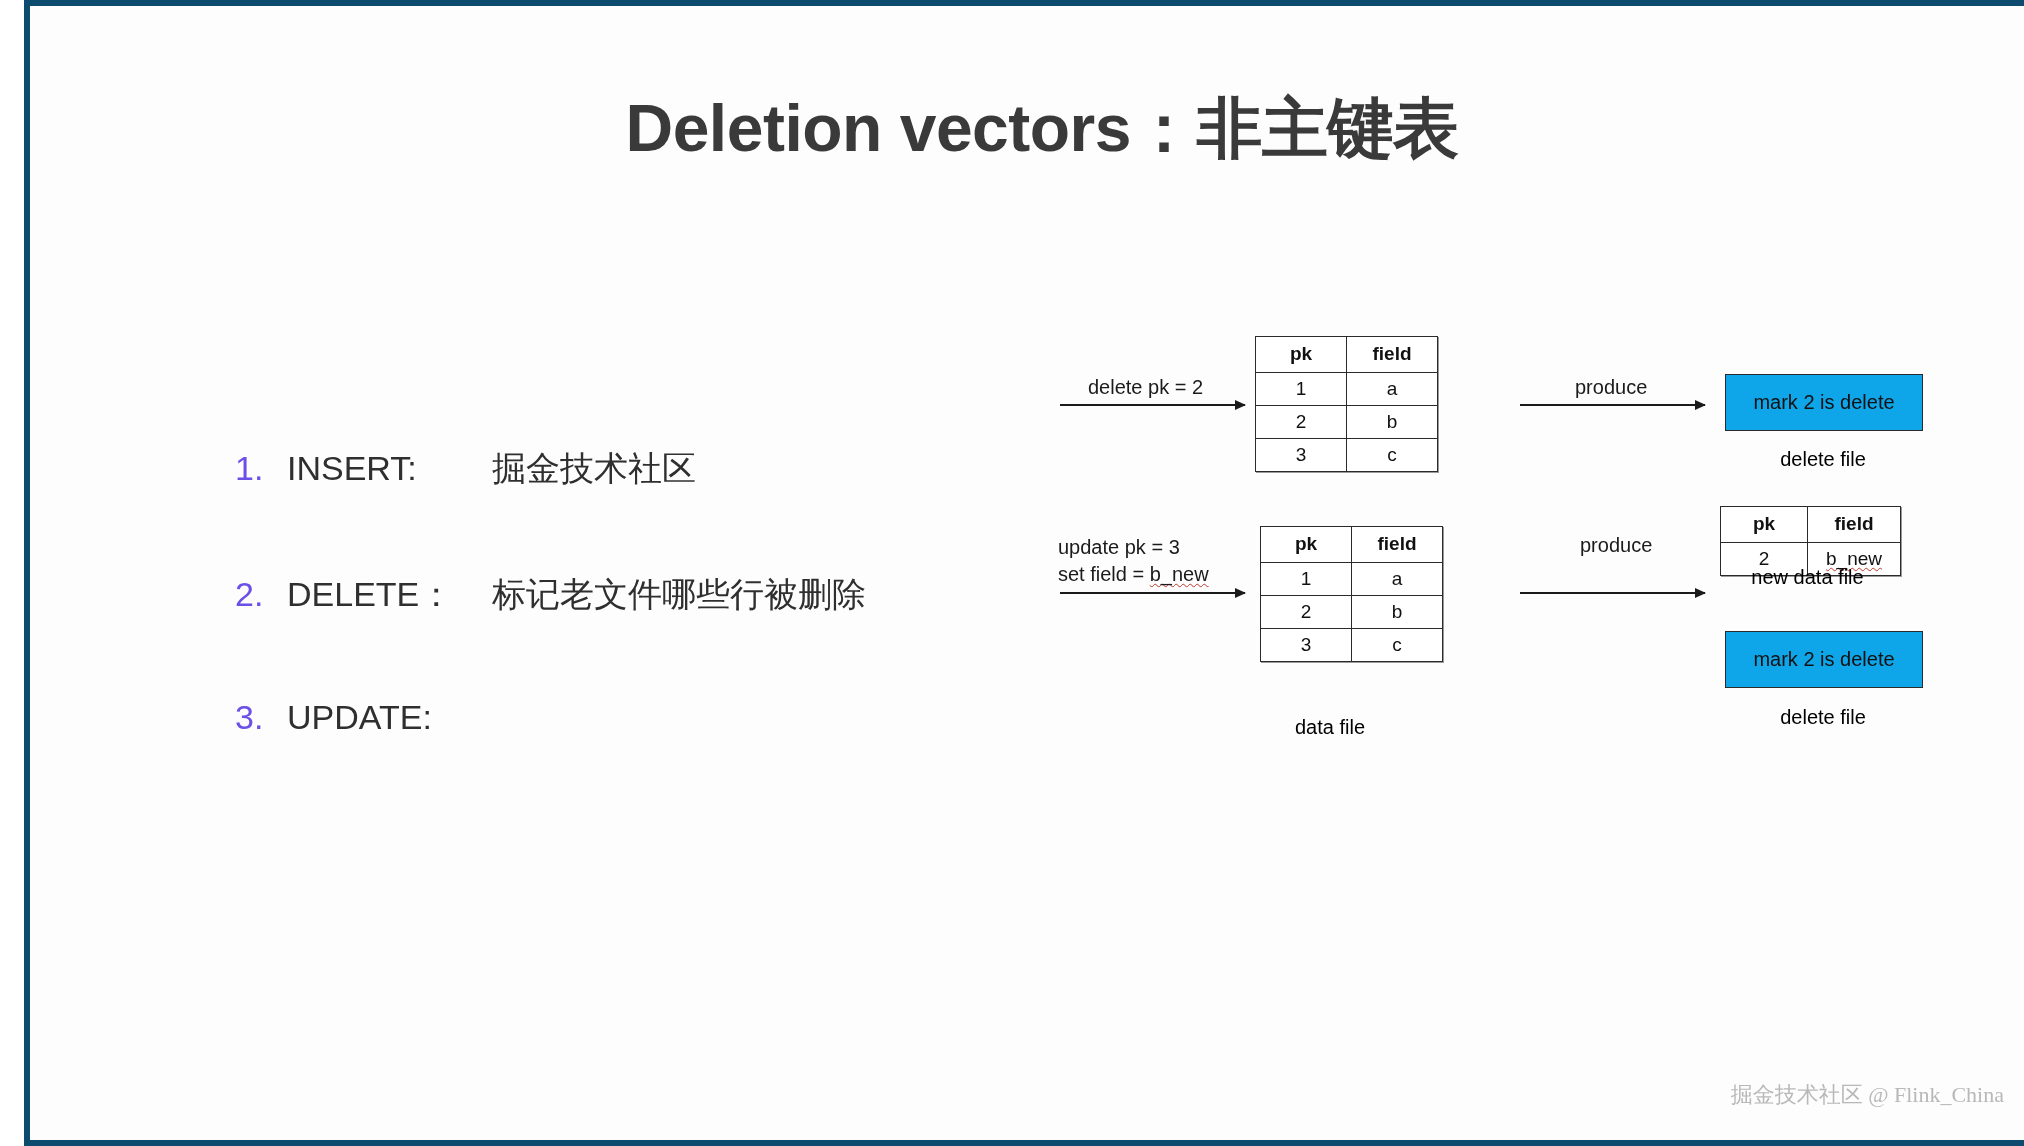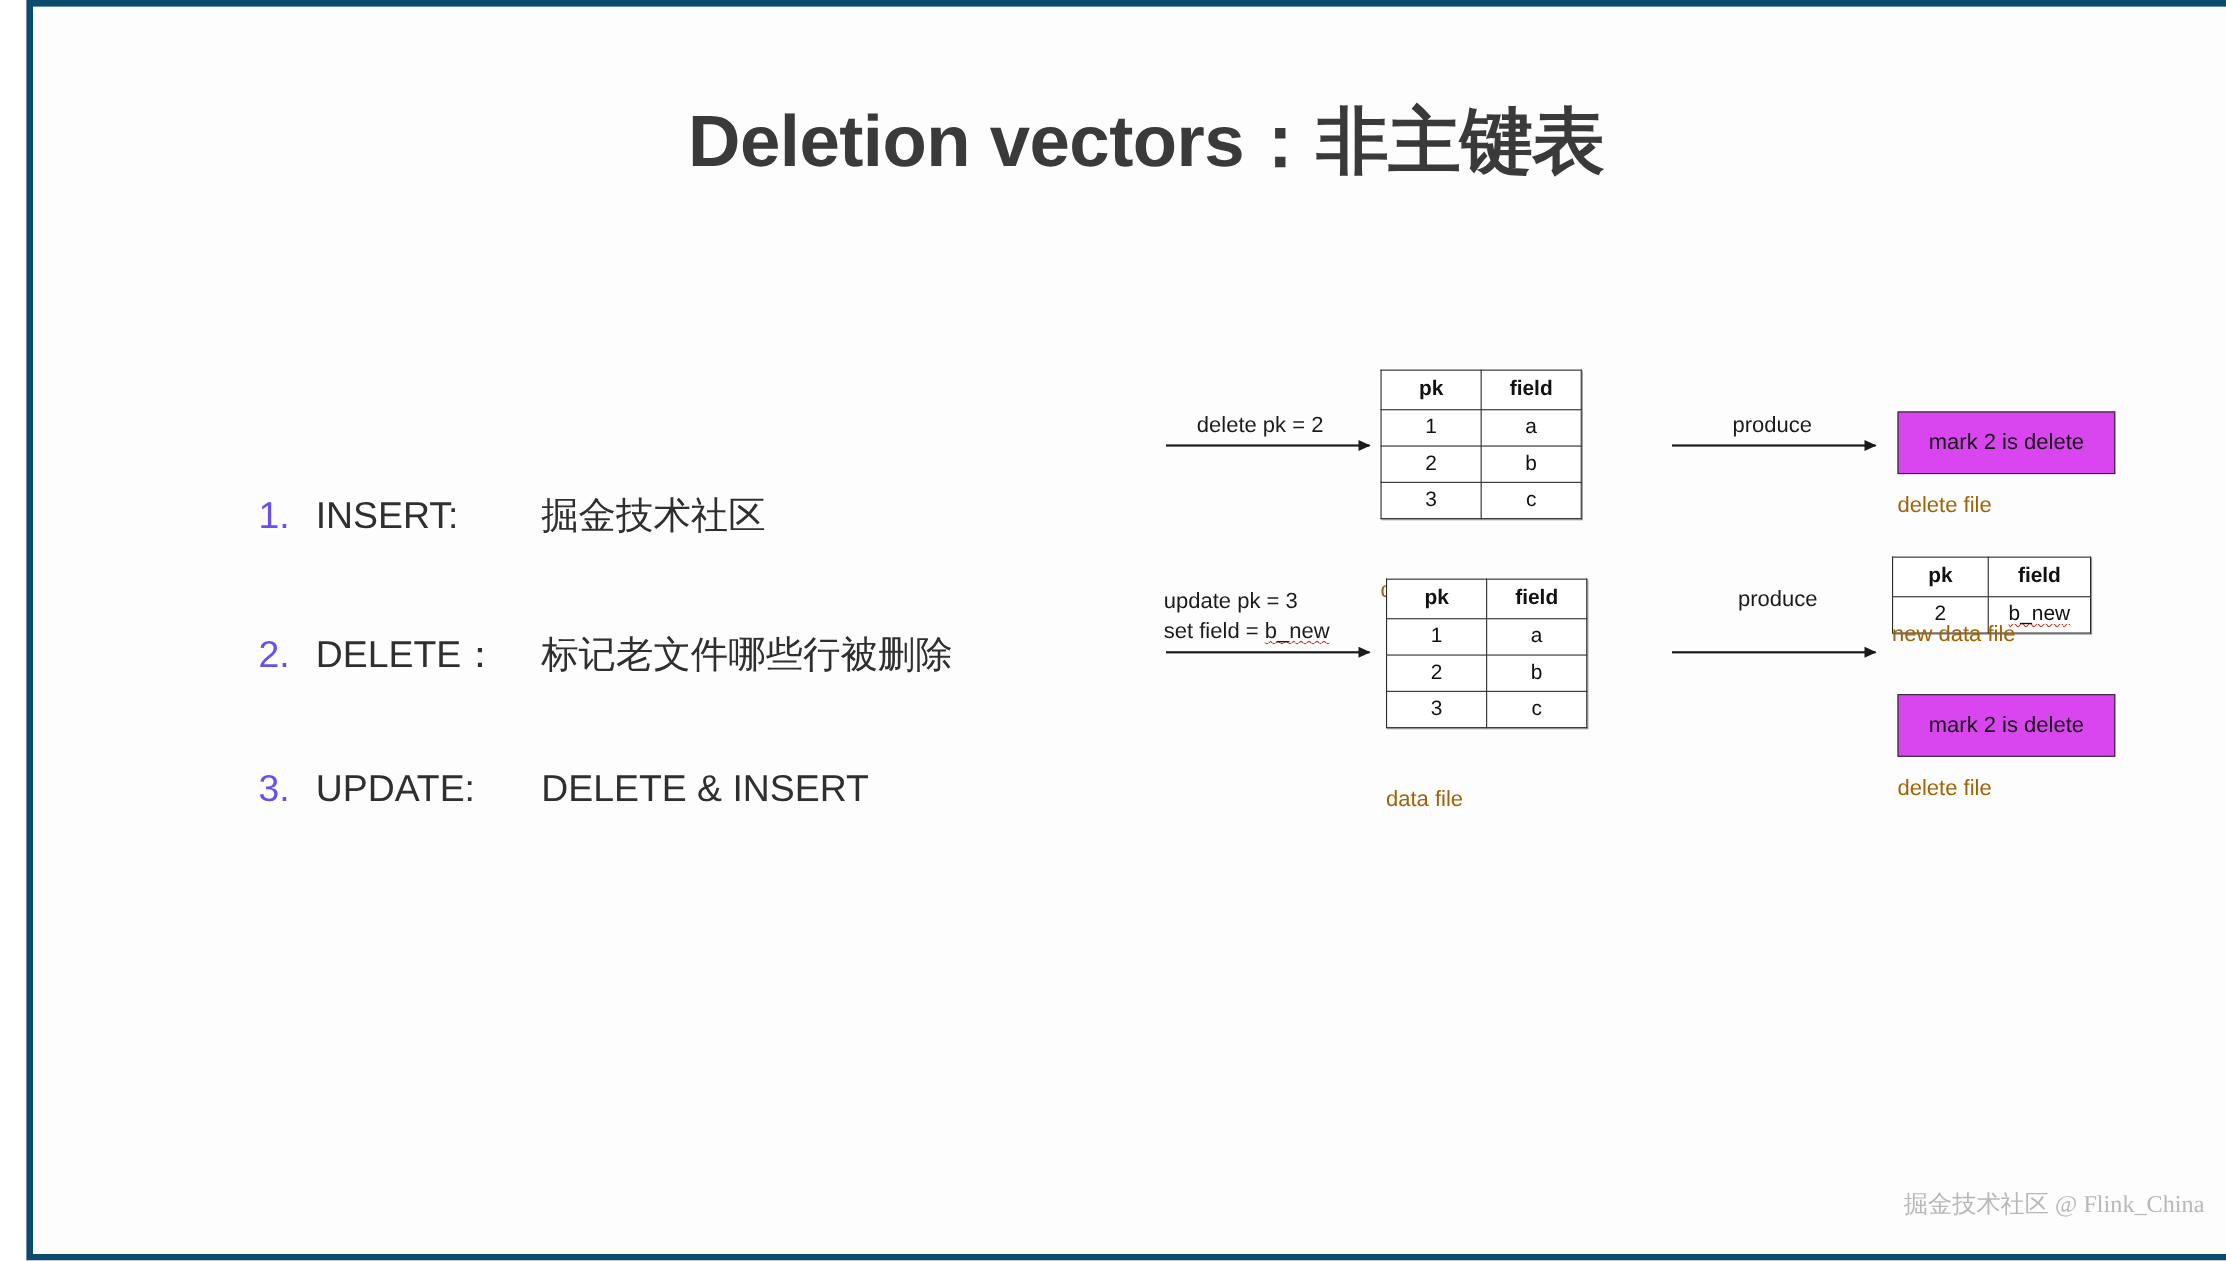--- a/index.html
+++ b/index.html
@@ -135,34 +135,34 @@
     text-decoration: underline;
     text-decoration-color: #c0392b;
     text-decoration-style: wavy;
     text-decoration-thickness: 1px;
     text-underline-offset: 2px;
   }
 
   .boxnode {
     position: absolute;
     border: 1px solid #2a2a2a;
-    background: #d946ef;
+    background: #0ea5e9;
     display: flex;
     align-items: center;
     justify-content: center;
     font-size: 20px;
     color: #111111;
     white-space: nowrap;
   }
 
   .caption {
     position: absolute;
     font-size: 20px;
-    color: #a16207;
-    text-align: left;
+    color: #000000;
+    text-align: center;
     white-space: nowrap;
   }
 
   
   .watermark {
     position: absolute;
     right: 38px;
     bottom: 30px;
     font-size: 22px;
     color: #b8b8b8;
@@ -189,21 +189,20 @@
 
     <div class="bullet">
       <span class="b-num">2.</span>
       <span class="b-key">DELETE：</span>
       <span class="b-val">标记老文件哪些行被删除</span>
     </div>
 
     <div class="bullet">
       <span class="b-num">3.</span>
       <span class="b-key">UPDATE:</span>
-      <span class="b-val latin">DELETE &amp; INSERT</span>
     </div>
 
   </div>
 
   <div class="diagram">
 
     <div class="arrow-label" style="left:18px; top:-12px;">delete pk = 2</div>
     <div class="arrow" style="left:-10px; top:18px; width:185px;"></div>
 
     <table class="dtable" style="left:185px; top:-50px;">

